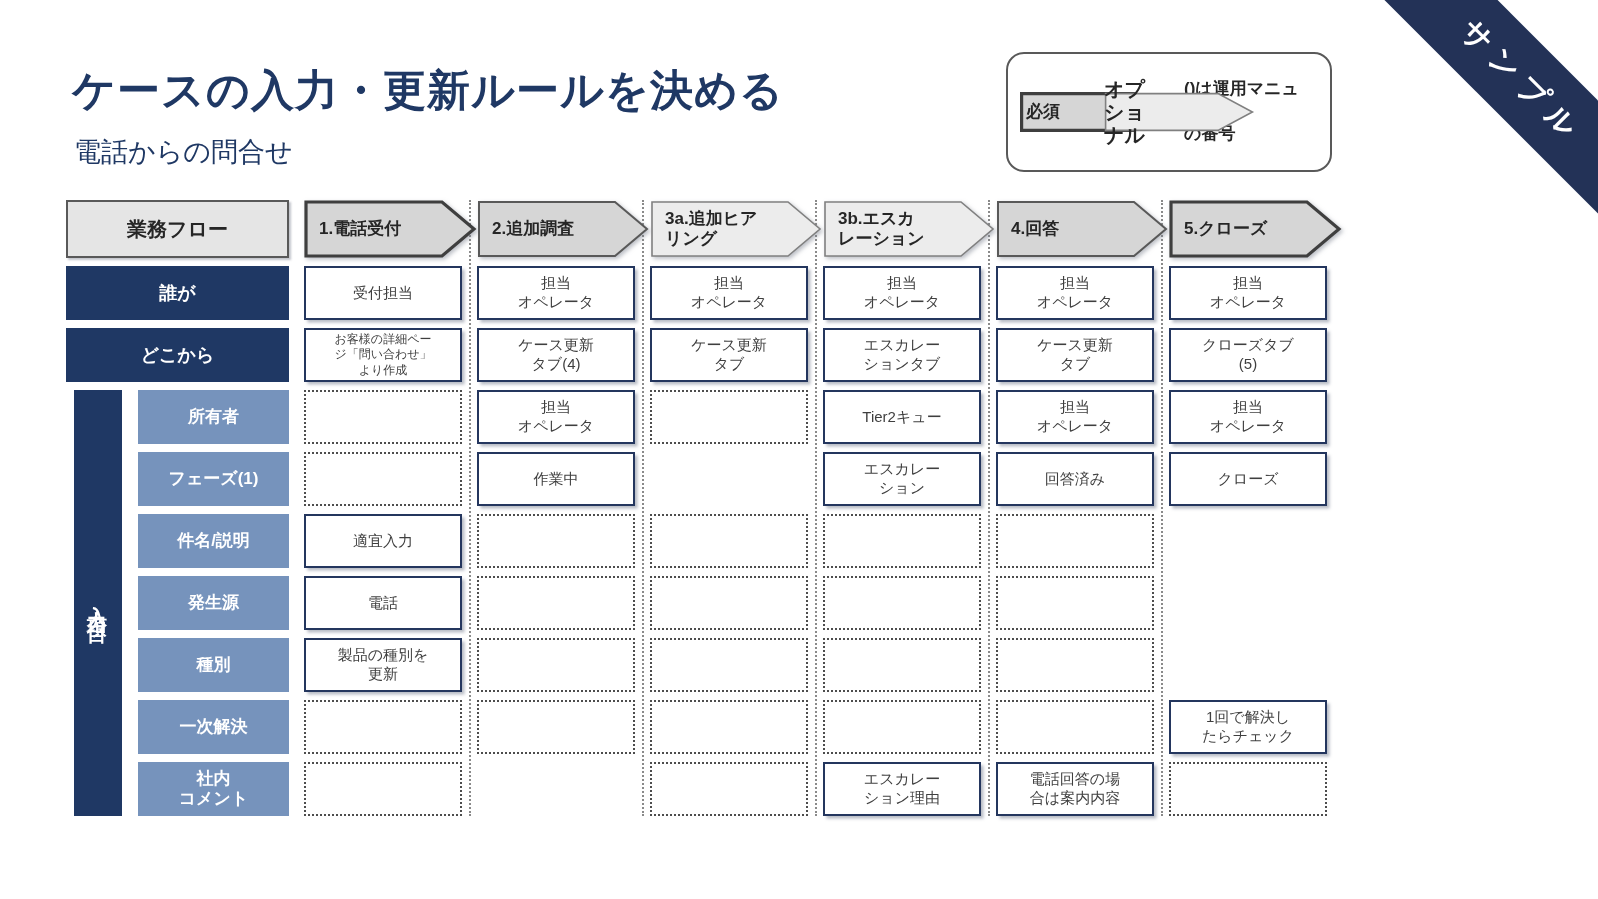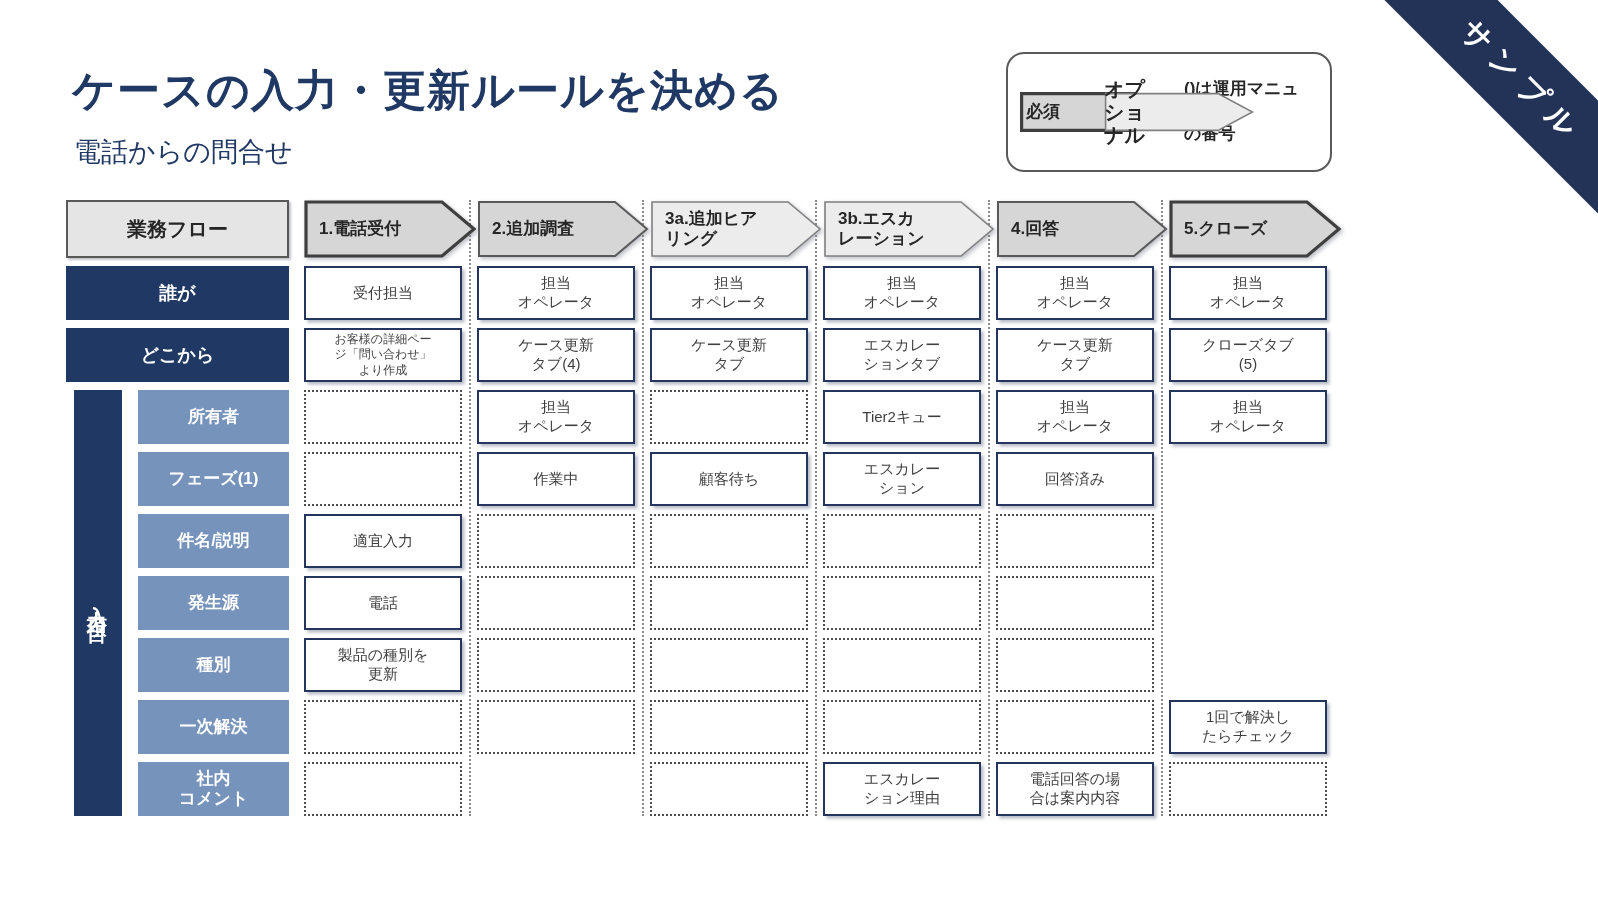--- a/index.html
+++ b/index.html
@@ -195,24 +195,24 @@
     <div class="cell e r4 c3"></div>
     <div class="cell f r4 c4">Tier2キュー</div>
     <div class="cell f r4 c5">担当
 オペレータ</div>
     <div class="cell f r4 c6">担当
 オペレータ</div>
 
     <div class="inlabel cl r5">フェーズ(1)</div>
     <div class="cell e r5 c1"></div>
     <div class="cell f r5 c2">作業中</div>
-    <div class="cell f r5 c3">顧客待ち</div>
     <div class="cell f r5 c4">エスカレー
 ション</div>
     <div class="cell f r5 c5">回答済み</div>
+    <div class="cell f r5 c6">クローズ</div>
 
     <div class="inlabel cl r6">件名/説明</div>
     <div class="cell f r6 c1">適宜入力</div>
     <div class="cell e r6 c2"></div>
     <div class="cell e r6 c3"></div>
     <div class="cell e r6 c4"></div>
     <div class="cell e r6 c5"></div>
 
     <div class="inlabel cl r7">発生源</div>
     <div class="cell f r7 c1">電話</div>

